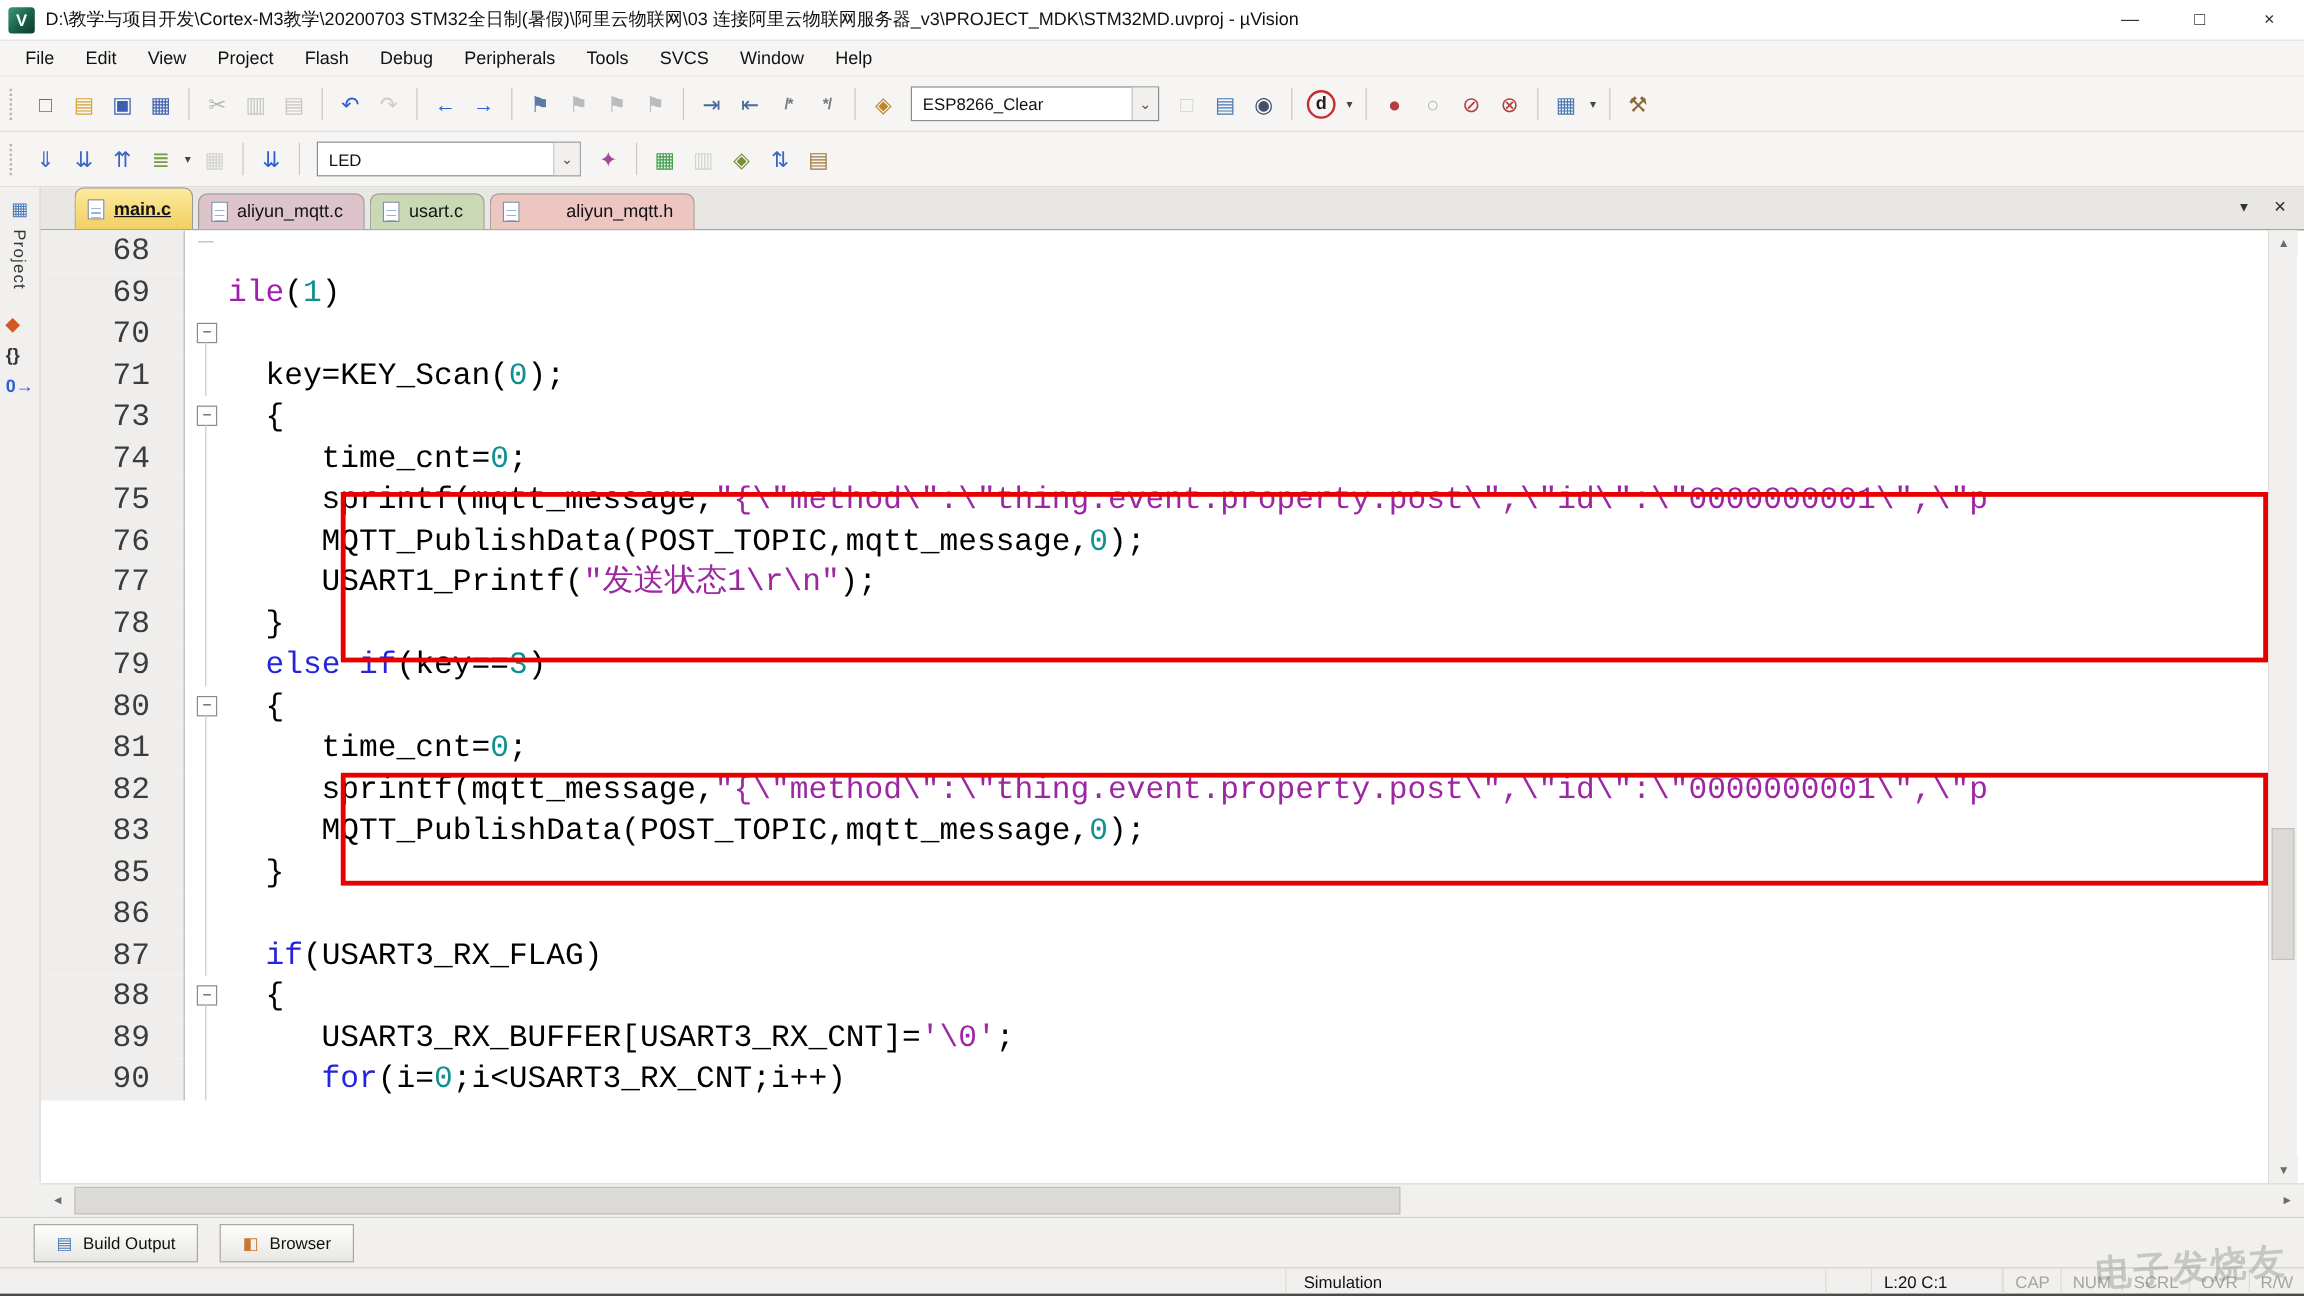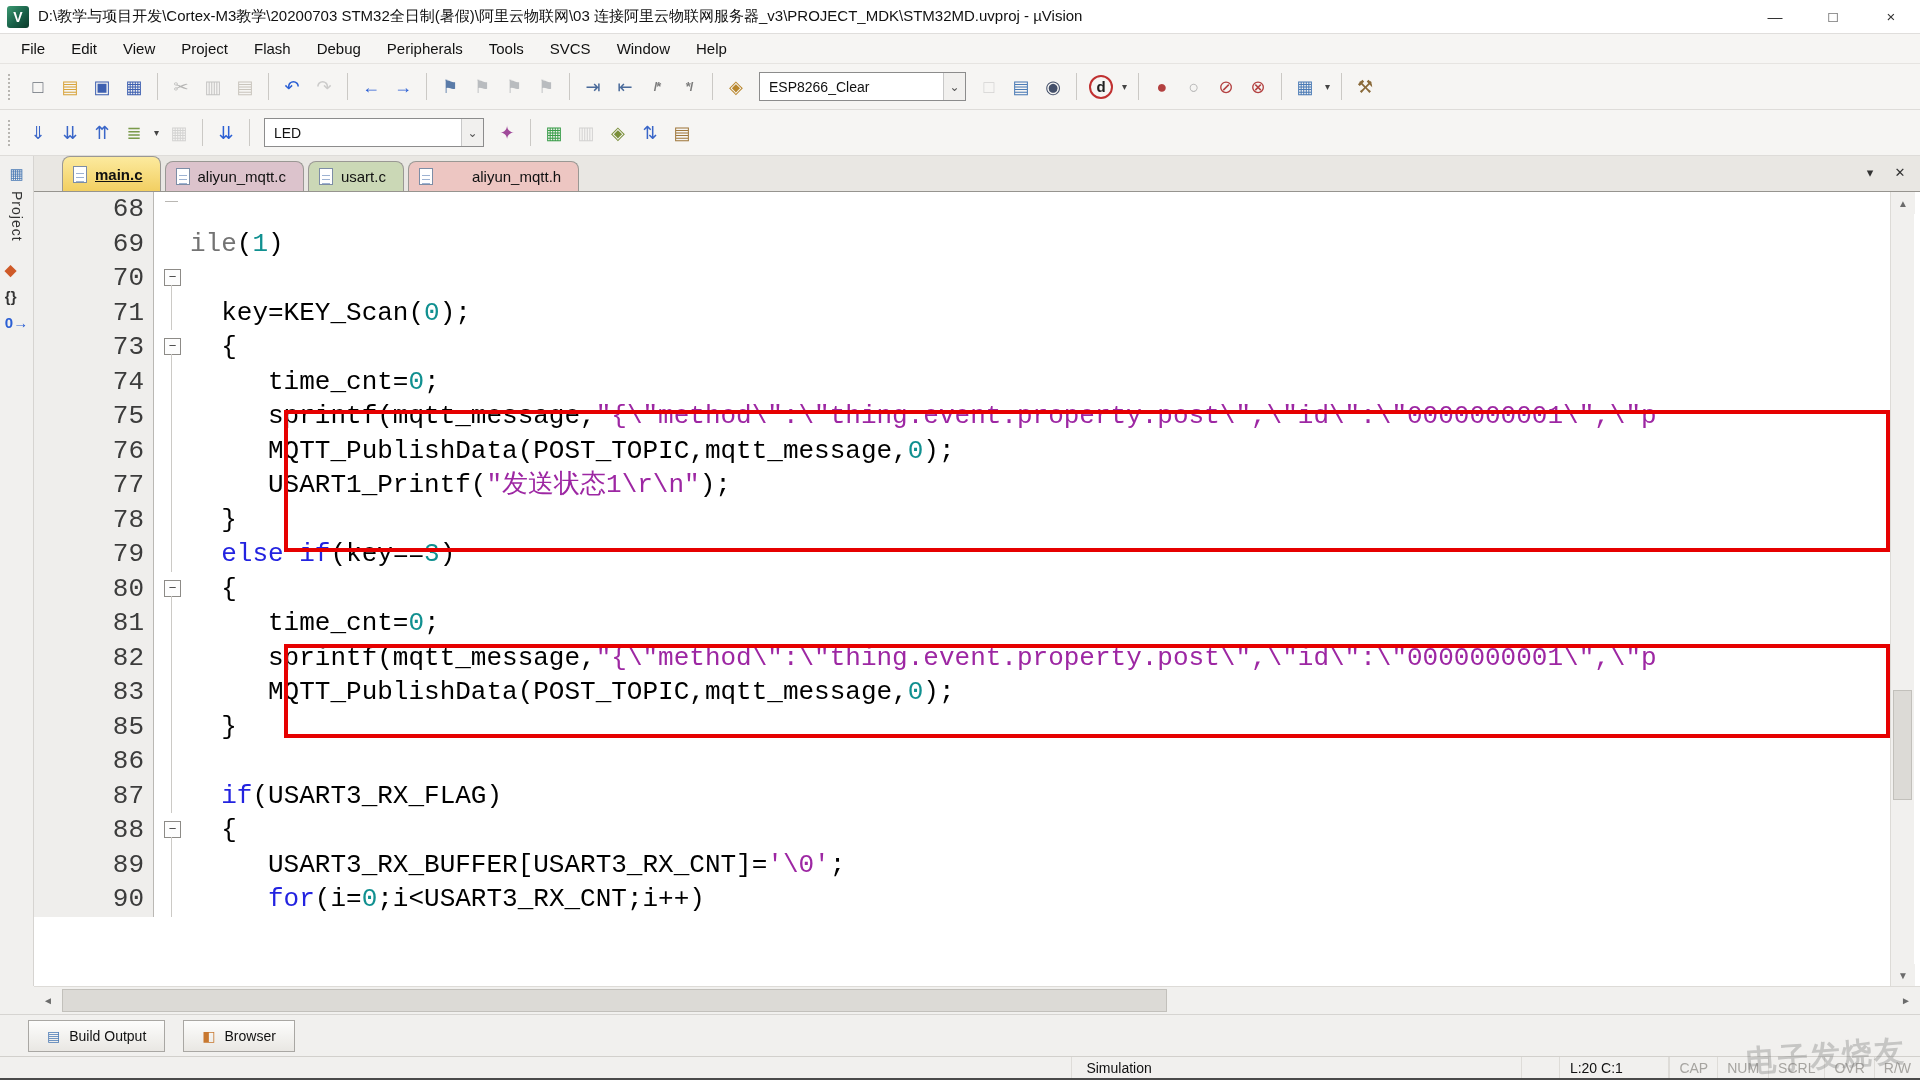--- a/index.html
+++ b/index.html
@@ -68,21 +68,21 @@
   .tabbtns{position:absolute;right:8px;top:6px;display:flex;gap:10px;}
   .tabbtn{width:20px;height:20px;display:flex;align-items:center;justify-content:center;
           font-size:13px;color:#333;}
 
   
   .editor{position:absolute;left:34px;top:192px;width:1856px;height:794px;background:#fff;
           overflow:hidden;font-family:"Liberation Mono","DejaVu Sans Mono",monospace;}
   .cl{display:flex;height:34.5px;align-items:center;}
   .ln{width:120px;flex:none;height:100%;background:#efeeec;border-right:1px solid #bab8b4;
       box-sizing:border-box;display:flex;align-items:center;justify-content:flex-end;
-      padding-right:9px;font-size:26px;color:#3c3c3c;}
+      padding-right:28px;font-size:26px;color:#3c3c3c;}
   .fold{width:36px;flex:none;height:100%;position:relative;}
   .f-v::before{content:"";position:absolute;left:17px;top:0;bottom:0;width:1px;background:#cccac6;}
   .f-stub::before{content:"";position:absolute;left:11px;top:9px;width:13px;height:1px;background:#b9b7b3;}
   .f-box::after{content:"";position:absolute;left:17px;top:24px;bottom:0;width:1px;background:#cccac6;}
   .fb{position:absolute;left:10px;top:8px;width:15px;height:15px;border:1px solid #8d8b87;
       background:#fdfdfd;font-size:13px;line-height:13px;text-align:center;color:#444;
       font-family:"Liberation Sans",sans-serif;}
   .ct{margin:0;font-size:26px;line-height:34.5px;white-space:pre;font-family:inherit;}
 
   
@@ -268,21 +268,21 @@
 
 <div class="editor" id="editor">
     <div class="cl">
       <div class="ln">68</div>
       <div class="fold f-stub"></div>
       <pre class="ct"></pre>
     </div>
     <div class="cl">
       <div class="ln">69</div>
       <div class="fold "></div>
-      <pre class="ct"><span style="color: #737373;">ile</span><span style="color: rgb(0, 0, 0);">(</span><span style="color: rgb(16, 144, 144);">1</span><span style="color: rgb(0, 0, 0);">)</span></pre>
+      <pre class="ct"><span style="color: #a21caf;">ile</span><span style="color: rgb(0, 0, 0);">(</span><span style="color: rgb(16, 144, 144);">1</span><span style="color: rgb(0, 0, 0);">)</span></pre>
     </div>
     <div class="cl">
       <div class="ln">70</div>
       <div class="fold f-box">
         <span class="fb">−</span>
       </div>
       <pre class="ct"></pre>
     </div>
     <div class="cl">
       <div class="ln">71</div>

